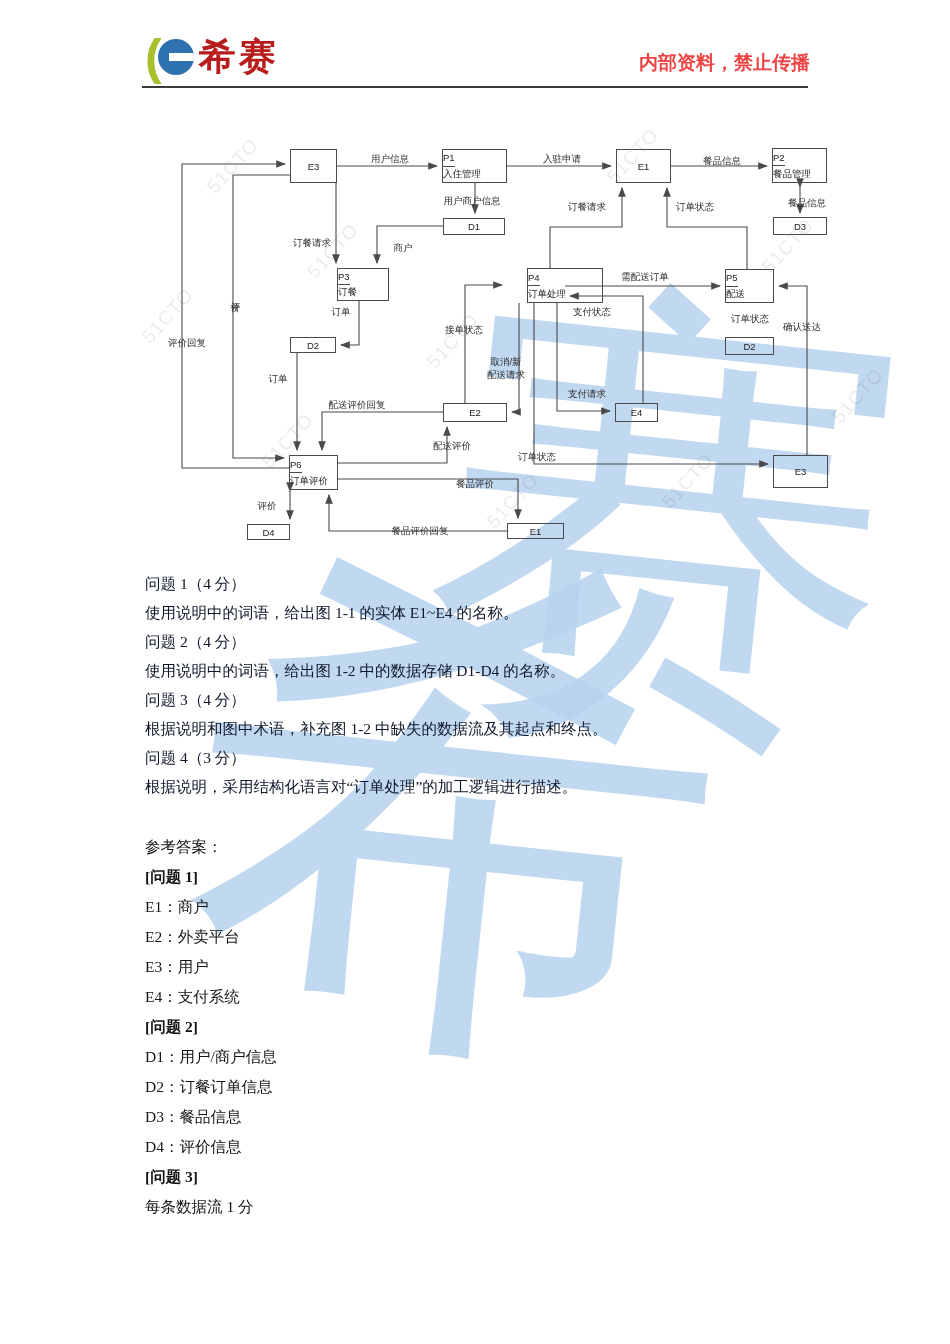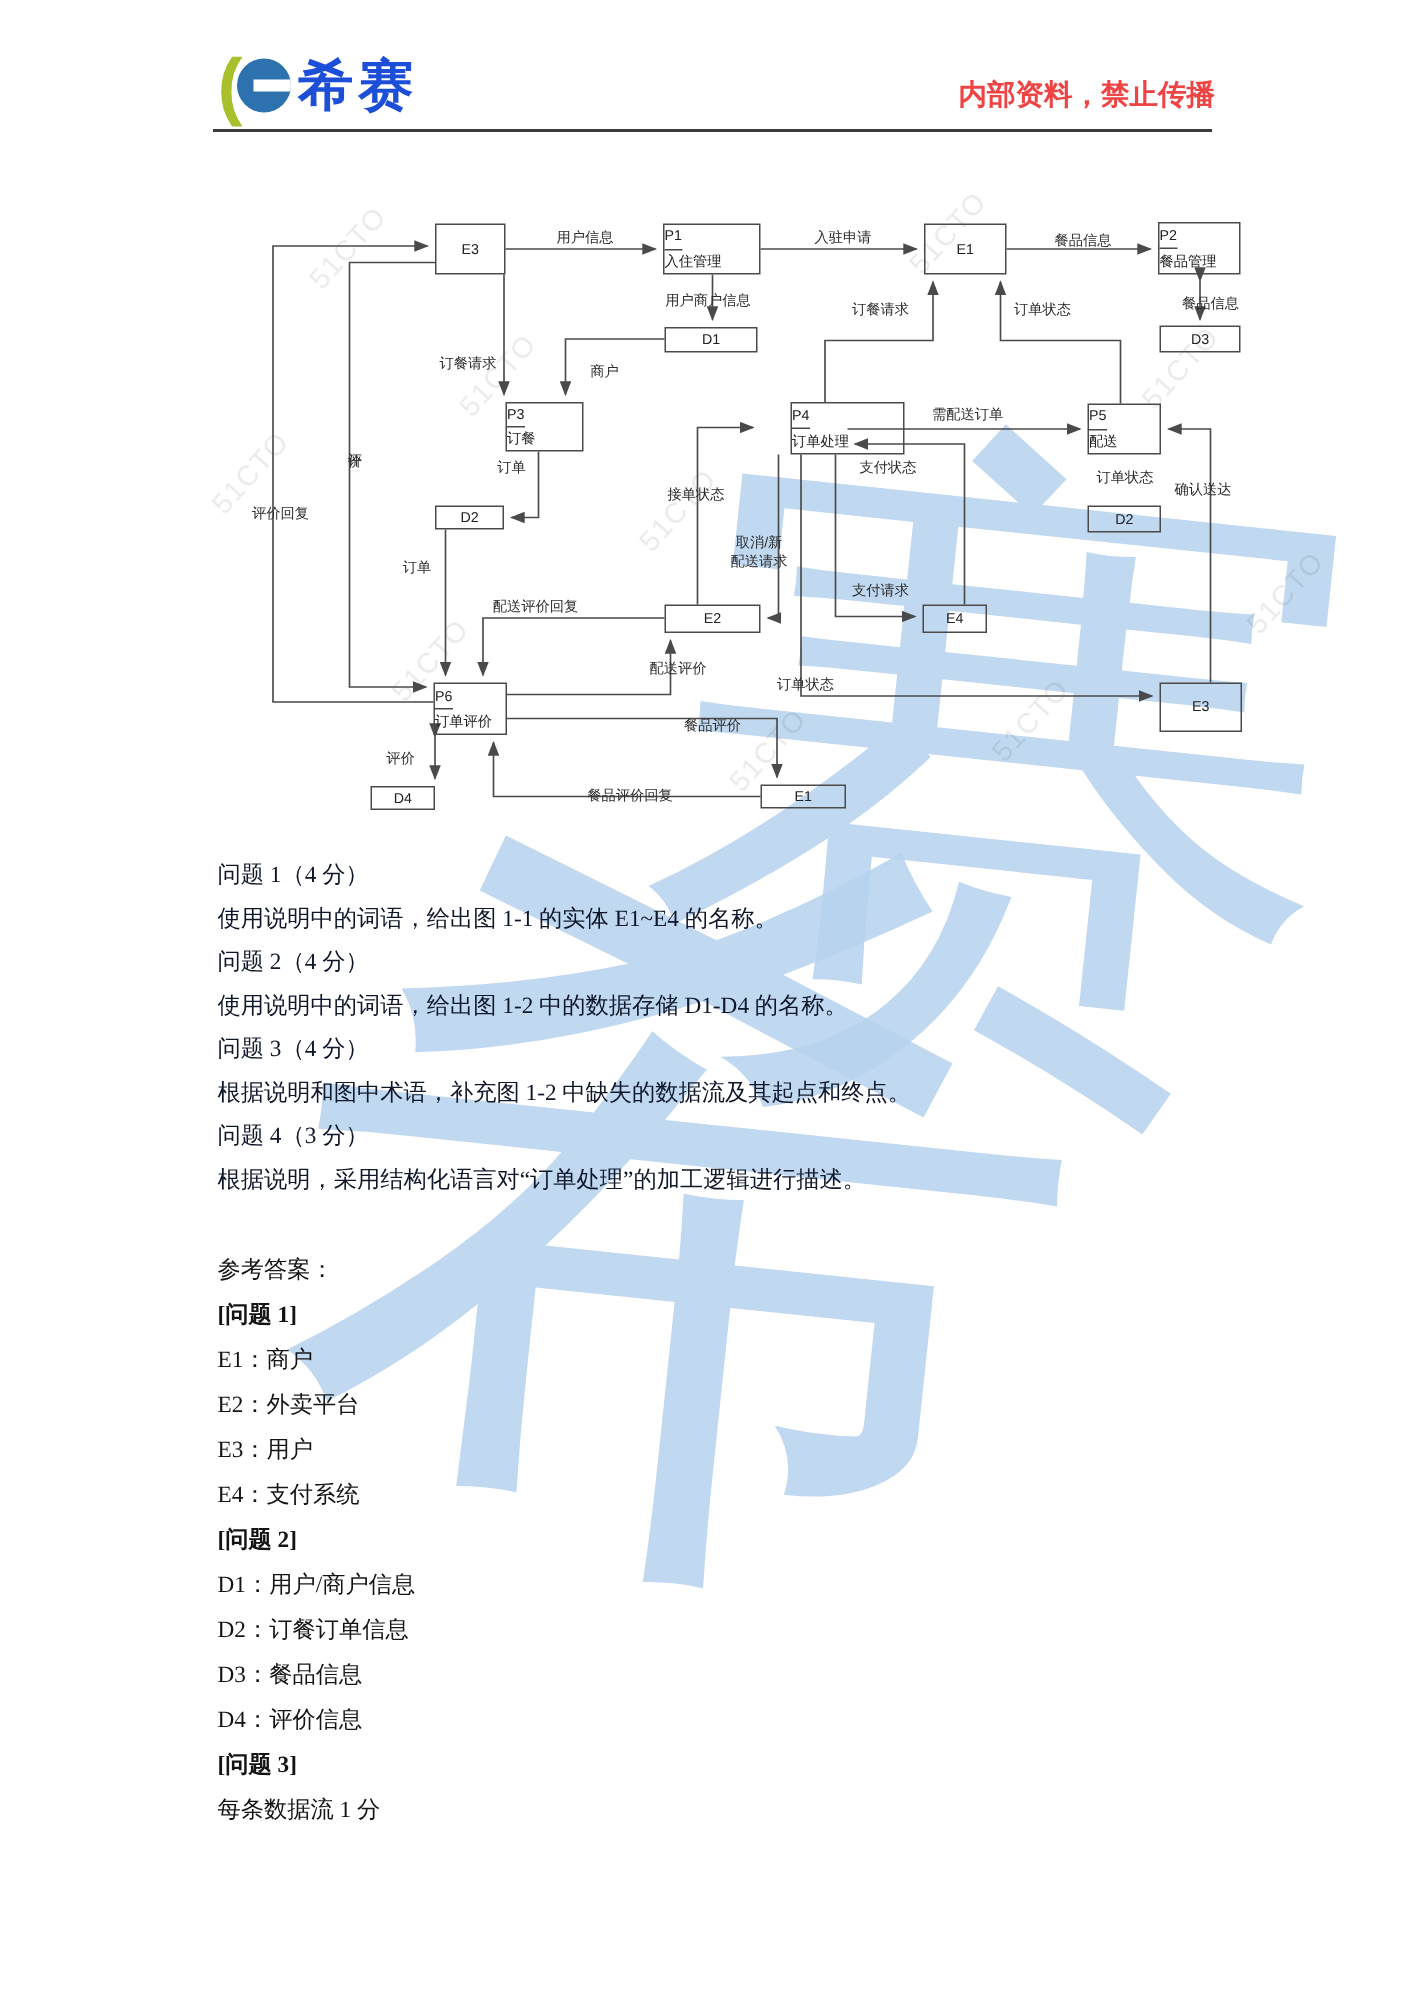--- a/index.html
+++ b/index.html
@@ -5,21 +5,21 @@
   * { margin:0; padding:0; box-sizing:border-box; }
   html,body { width:950px; height:1344px; background:#ffffff; position:relative; overflow:hidden;
     font-family:"Liberation Serif", serif; }
 
   
   .header { position:absolute; left:142px; top:30px; width:668px; height:58px; z-index:5; }
   .logo { position:absolute; left:3px; top:2px; display:flex; align-items:center; }
   .logo-paren { font-family:"Liberation Sans", sans-serif; color:#a9bf2c; font-size:50px; font-weight:bold; line-height:44px; margin-right:-4px; }
   .logo-e { width:36px; height:36px; border-radius:50%; background:#2d72ae; position:relative; overflow:hidden; }
   .logo-e .bar { position:absolute; left:11px; right:-1px; top:14px; height:8px; background:#ffffff; }
-  .logo-brand { font-family:"Liberation Sans", sans-serif; color:#1d4ed8; font-size:37px; font-weight:bold; letter-spacing:3px; margin-left:5px; }
+  .logo-brand { font-family:"Liberation Sans", sans-serif; color:#b91c1c; font-size:37px; font-weight:bold; letter-spacing:3px; margin-left:5px; }
   .notice { position:absolute; right:0; top:20px; font-family:"Liberation Sans", sans-serif;
     font-size:19px; font-weight:bold; color:#ef4444; }
   .rule { position:absolute; left:142px; top:86px; width:666px; height:0; border-top:2.5px solid #3b3b3b; z-index:5; }
 
   
   .wm-layer { position:absolute; left:0; top:0; width:950px; height:1344px; z-index:1; pointer-events:none; }
   .wm-big { position:absolute; color:#b8d3ee; opacity:.88; line-height:1; font-family:"DejaVu Serif", serif; }
   .wm-sai { left:430px; top:285px; font-size:470px; transform:rotate(6deg); }
   .wm-xi  { left:195px; top:545px; font-size:530px; transform:rotate(6deg); }
   .wm-ghost { position:absolute; font-family:"Liberation Sans", sans-serif; font-size:19px; letter-spacing:1px;

